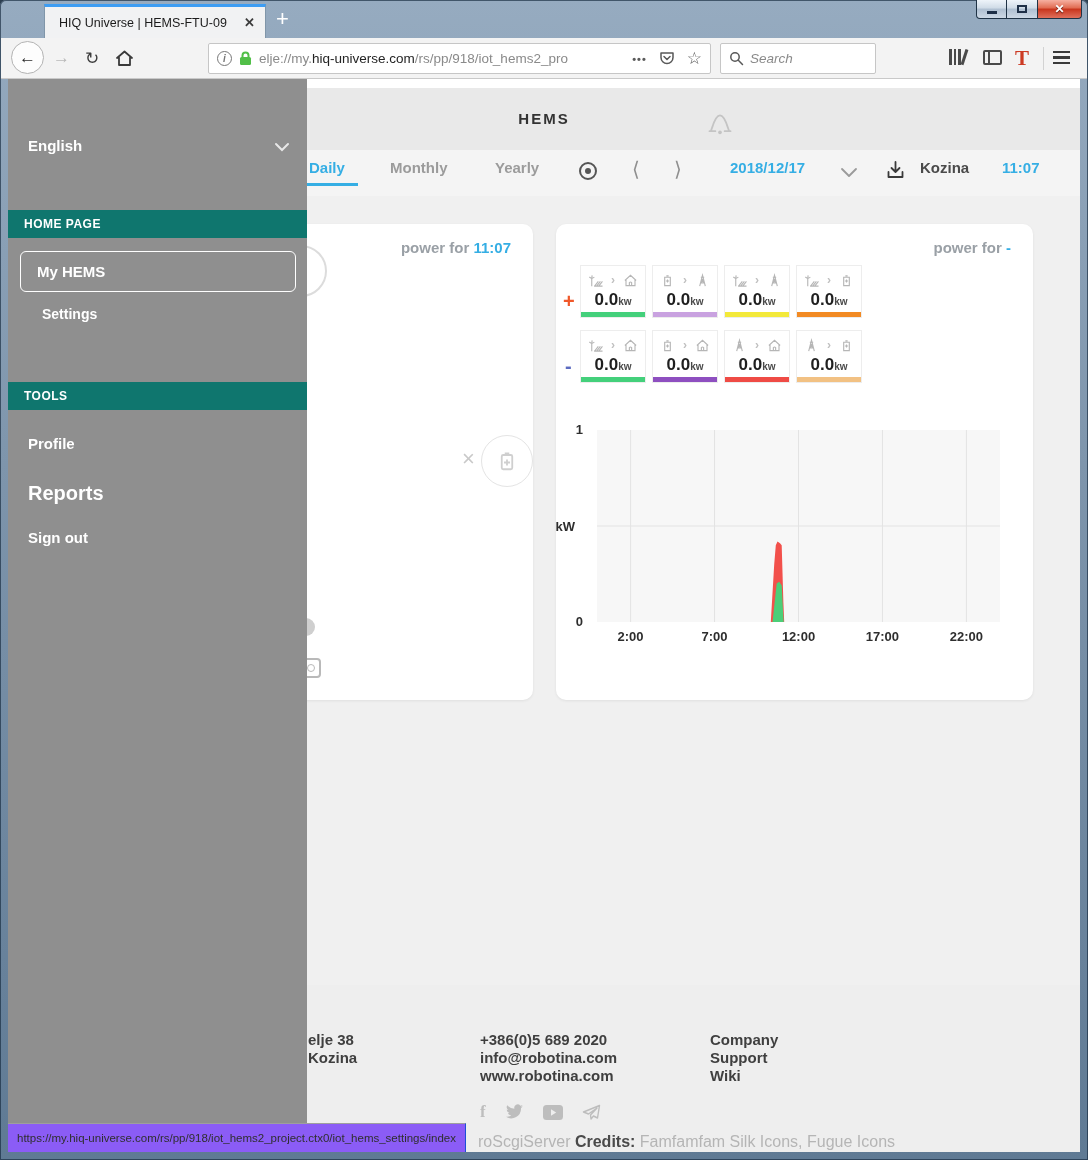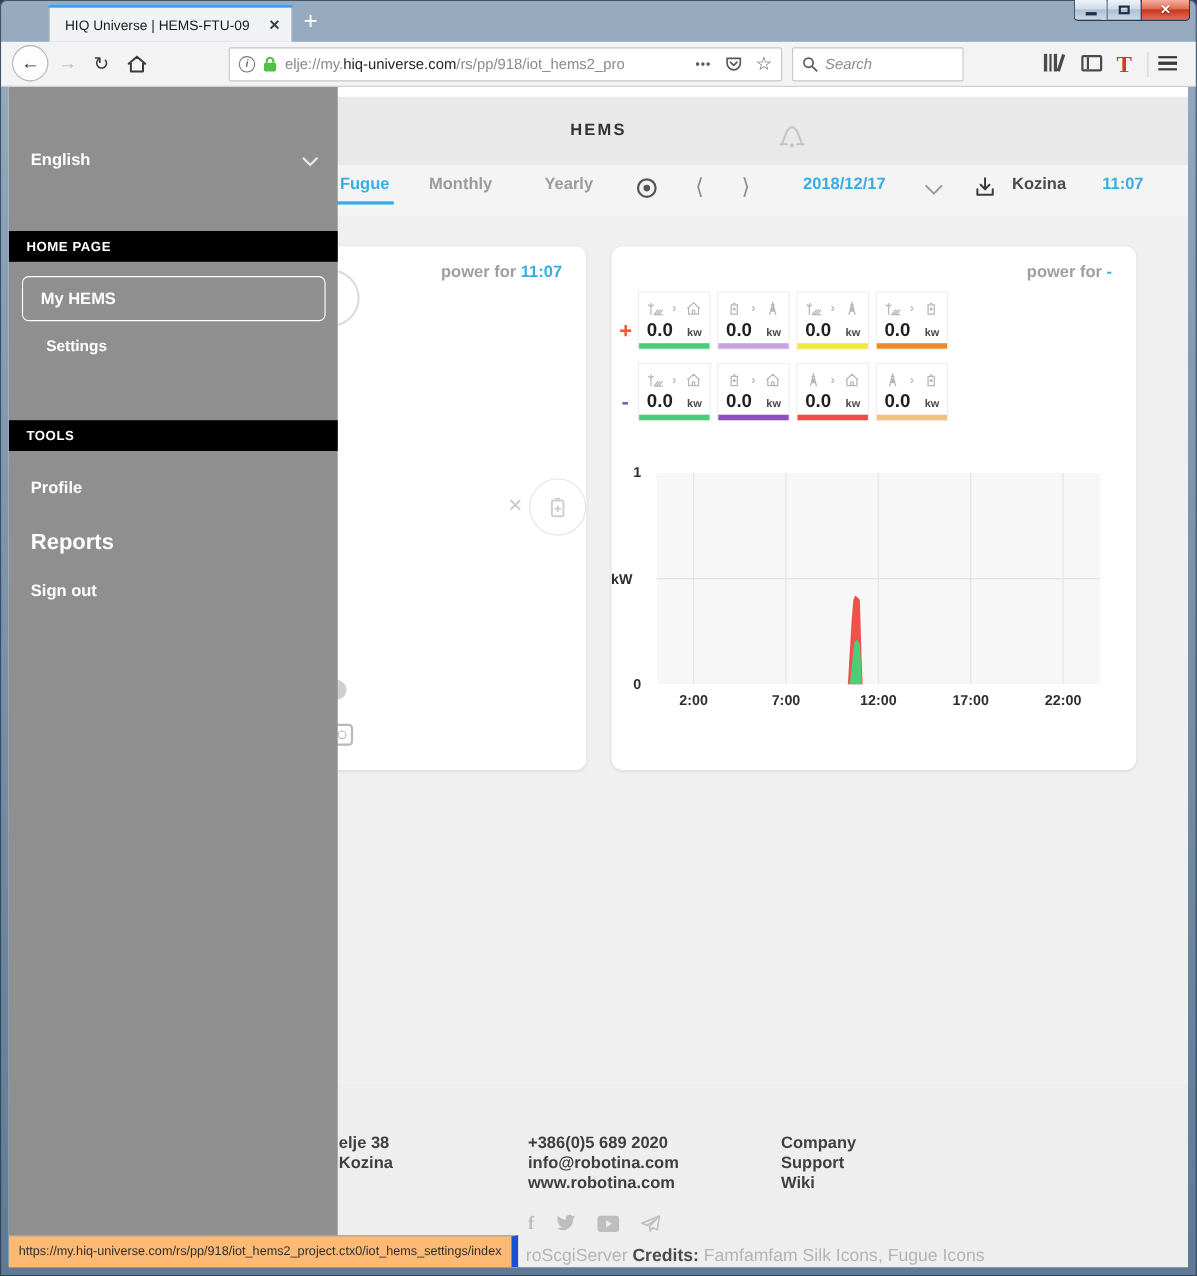--- a/index.html
+++ b/index.html
@@ -107,47 +107,47 @@
   .frag-dot { position:absolute; left:217px; top:394px; width:18px; height:18px; border-radius:50%; background:#cfcfcf; }
   .frag-plug { position:absolute; left:221px; top:434px; width:20px; height:20px; border:2px solid #b9b9b9; border-radius:4px;
     display:flex; align-items:center; justify-content:center;}
   .frag-plug i { width:8px; height:8px; border:1.5px solid #b9b9b9; border-radius:50%; display:block;}
   
   .tiles-row { position:absolute; left:24px; display:flex; gap:6px; }
   .tile { width:66px; height:53px; background:#fff; border:1px solid #ededed; position:relative; }
   .t-icons { display:flex; align-items:center; justify-content:space-between; padding:4px 7px 0 7px; height:24px; }
   .ti { width:15px; height:15px; stroke:#b6b6b6; fill:none; stroke-width:1.2; }
   .t-ch { color:#c0c0c0; font-size:12px; font-weight:bold; }
-  .t-val { display:flex; align-items:baseline; justify-content:space-between; padding:0 7px; }
+  .t-val { display:flex; align-items:baseline; justify-content:center; padding:0 7px; }
   .t-val .v { font-size:17px; font-weight:bold; color:#1f1f1f; }
   .t-val .u { font-size:10px; font-weight:bold; color:#4a4a4a; }
   .t-bar { position:absolute; left:0; right:0; bottom:0; height:5px; }
   .row-sign { position:absolute; font-size:20px; font-weight:bold; }
   
   .chartwrap { position:absolute; left:8px; top:195px; width:452px; height:240px; }
   .ylab { position:absolute; width:26px; text-align:right; font-size:13px; font-weight:bold; color:#2e2e2e; }
   #chart-svg text.tick { font-size:13px; font-weight:bold; fill:#2e2e2e; font-family:"Liberation Sans",sans-serif; }
   
   .sidebar { position:absolute; left:0; top:0; width:299px; height:1073px; background:#8f8f8f; z-index:40; color:#fff; }
   .sb-item { position:absolute; font-weight:bold; color:#fff; }
-  .sb-band { position:absolute; left:0; width:100%; height:28px; background:#000000; }
+  .sb-band { position:absolute; left:0; width:100%; height:28px; background:#0f766e; }
   .sb-band span { position:absolute; left:16px; top:7px; font-size:12px; font-weight:bold; letter-spacing:.5px; color:#fff; }
   .myhems { position:absolute; left:12px; top:172px; width:276px; height:41px; border:1px solid #fff; border-radius:6px;
     display:flex; align-items:center; padding-left:16px; font-size:15px; font-weight:bold; }
   
   .footer { position:absolute; left:0; top:906px; width:100%; height:167px; background:#eeeeee; }
   .fcol { position:absolute; font-size:15px; font-weight:bold; color:#3f3f3f; line-height:18px; }
   .social { position:absolute; left:472px; top:117px; display:flex; gap:19px; align-items:center; }
   .social svg, .social span { display:block; }
   .fb-f { font-family:"Liberation Serif",serif; font-weight:bold; font-size:17px; color:#bdbdbd; }
   .credits { position:absolute; left:470px; top:148px; font-size:16px; color:#b5b5b5; white-space:nowrap; }
   .credits b { color:#4a4a4a; }
   
-  .statusbar { position:absolute; left:0; bottom:0; height:24px; background:#fdba74;
-    border-top:1px solid #9e9e9e; border-right:6px solid #1d4ed8; z-index:50;
+  .statusbar { position:absolute; left:0; bottom:0; height:24px; background:#8b5cf6;
+    border-top:1px solid #9e9e9e; border-right:1px solid #1d4ed8; z-index:50;
     display:flex; align-items:center; padding:14px 9px; font-size:11.5px; color:#2f2f2f; white-space:nowrap; }
   .icon-stroke { stroke:#c4c4c4; fill:none; stroke-width:1.6; stroke-linecap:round; stroke-linejoin:round; }
   .icon-dark { stroke:#3a3a3a; fill:none; stroke-width:1.8; stroke-linecap:round; stroke-linejoin:round; }
   .icon-mid { stroke:#585858; fill:none; stroke-width:1.5; stroke-linecap:round; stroke-linejoin:round; }
   .icon-gray { stroke:#9a9a9a; fill:none; stroke-width:1.8; stroke-linecap:round; stroke-linejoin:round; }
 </style>
 </head>
 <body>
 
 <div class="window">
@@ -218,21 +218,21 @@
 
     <div class="page-header">
       <div class="hems-title">HEMS</div>
       <svg class="bell" width="28" height="28" viewBox="0 0 24 24">
         <path class="icon-stroke" d="M4 19 C5 19 7 5.5 12 5.5 C17 5.5 19 19 20 19 M3 19 H8 M16 19 H21"></path>
         <circle cx="12" cy="20" r="1.6" fill="#c4c4c4"></circle>
       </svg>
     </div>
 
     <div class="datebar"></div>
-    <span class="dtab active" style="left:301px;">Fugue</span>
+    <span class="dtab active" style="left:301px;">Daily</span>
     <div class="daily-line"></div>
     <span class="dtab" style="left:382px;">Monthly</span>
     <span class="dtab" style="left:487px;">Yearly</span>
     <div class="record">
         <i></i>
       </div>
     <span class="chev" style="left:624px;">⟨</span>
     <span class="chev" style="left:666px;">⟩</span>
     <span class="dateval" style="left:722px;">2018/12/17</span>
     <svg class="abs" style="left:832px;top:88px;" width="18" height="11" viewBox="0 0 18 11">

